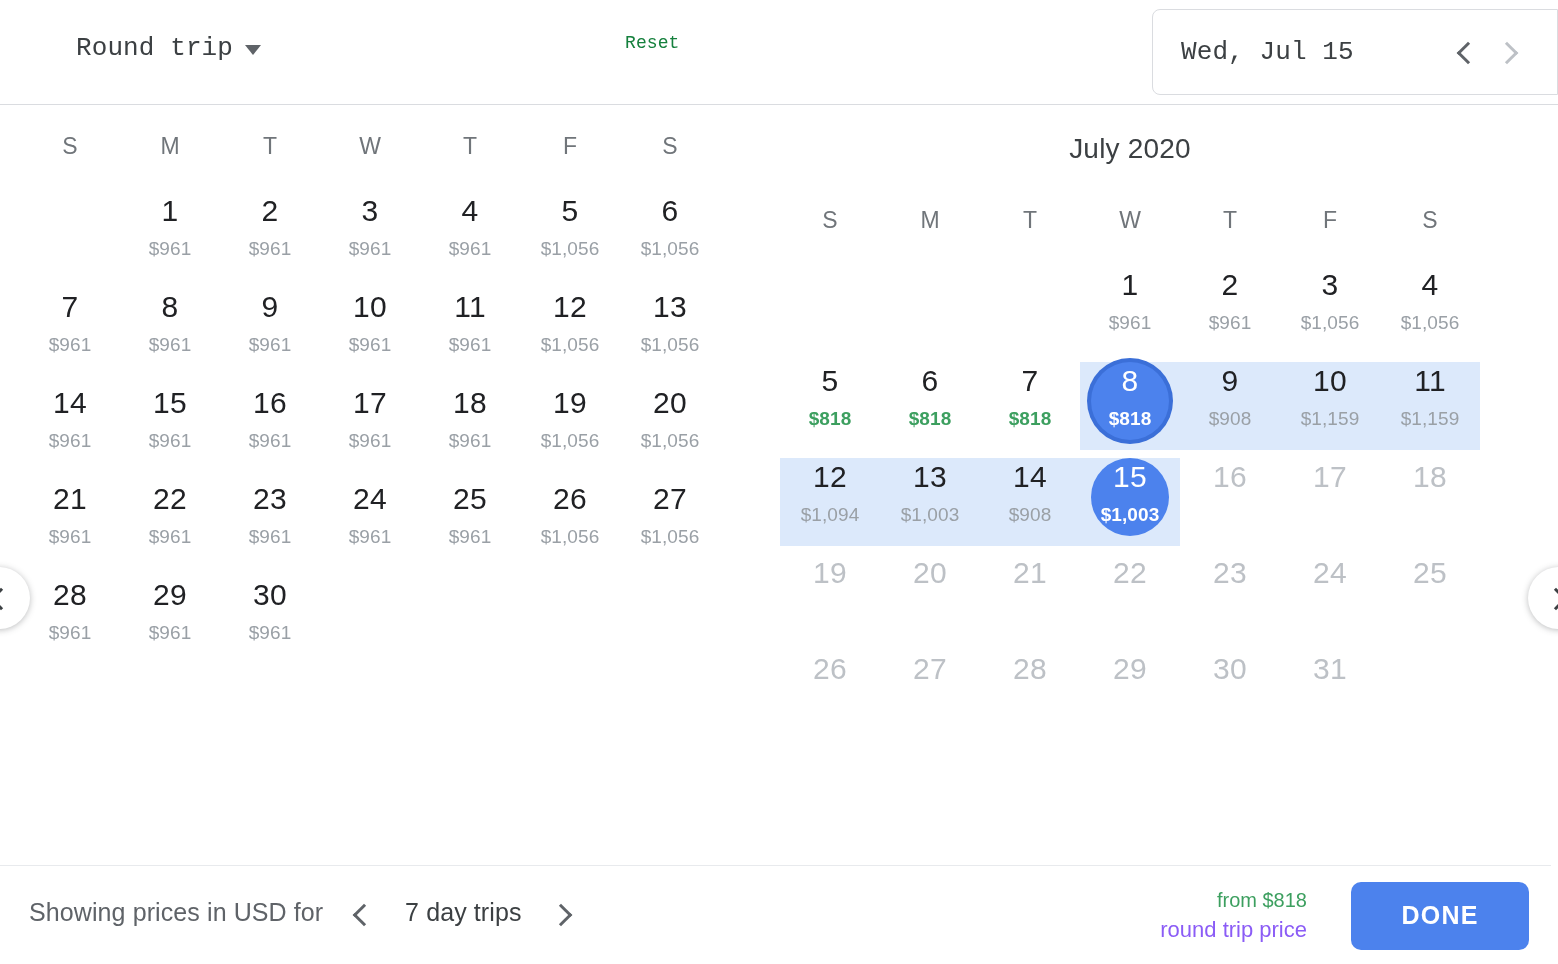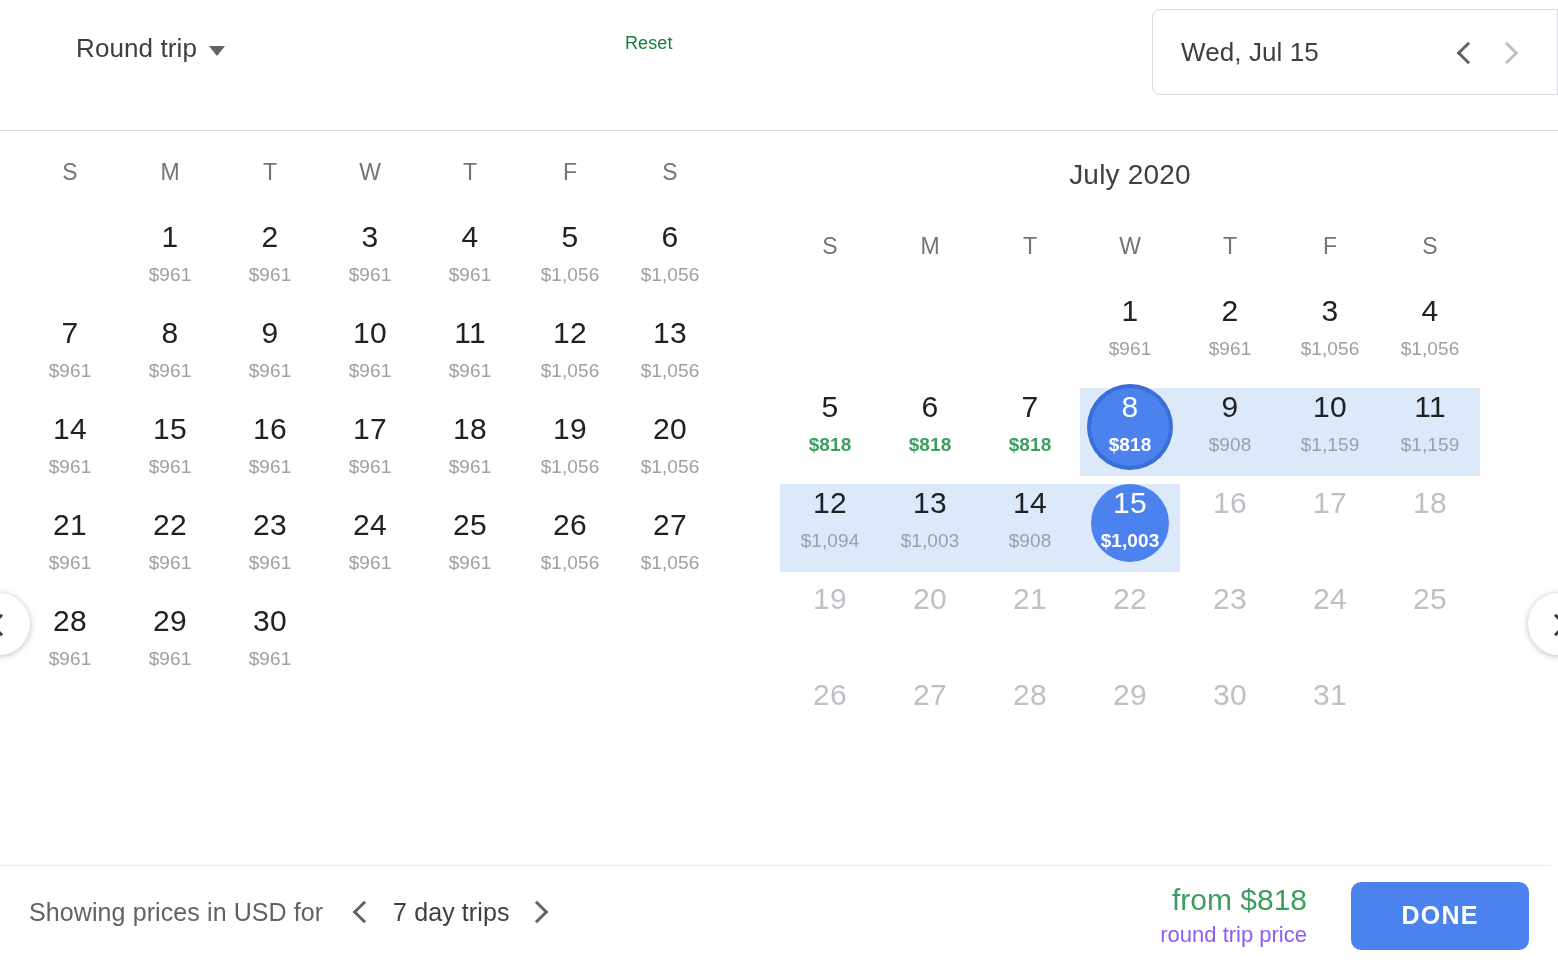--- a/index.html
+++ b/index.html
@@ -12,23 +12,24 @@
     height: 964px;
     font-family: "Liberation Sans", sans-serif;
     color: #3c4043;
     overflow: hidden;
     position: relative;
   }
 
   
   .header {
     position: relative;
-    height: 131px;
+    height: 105px;
     border-bottom: 1px solid #dadce0;
     box-sizing: border-box;
+    font-family: Liberation Mono, monospace;
   }
   .trip-type {
     position: absolute;
     left: 76px;
     top: 33px;
     display: flex;
     align-items: center;
     gap: 12px;
     cursor: pointer;
   }
@@ -253,43 +254,43 @@
     display: flex;
     align-items: center;
   }
   .showing-label {
     font-size: 25px;
     color: #5f6368;
     letter-spacing: 0.1px;
   }
   .trip-len-nav {
     display: flex;
-    align-items: flex-start;
+    align-items: flex-end;
     margin-left: 26px;
-    gap: 6px;
+    gap: 18px;
   }
   .trip-len-label {
     font-size: 25px;
     color: #3c4043;
     letter-spacing: 0.1px;
     min-width: 140px;
     text-align: center;
   }
   .footer-right {
     position: absolute;
     right: 22px;
     top: 0;
     height: 99px;
     display: flex;
     align-items: center;
     gap: 44px;
   }
   .price-block { text-align: right; }
   .price-main {
-    font-size: 30px;
+    font-size: 20px;
     color: #3c9f5f;
     line-height: 1.1;
   }
   .price-sub {
     font-size: 22px;
     color: #8b5cf6;
     margin-top: 6px;
   }
   .done-btn {
     background: #4c82ed;

